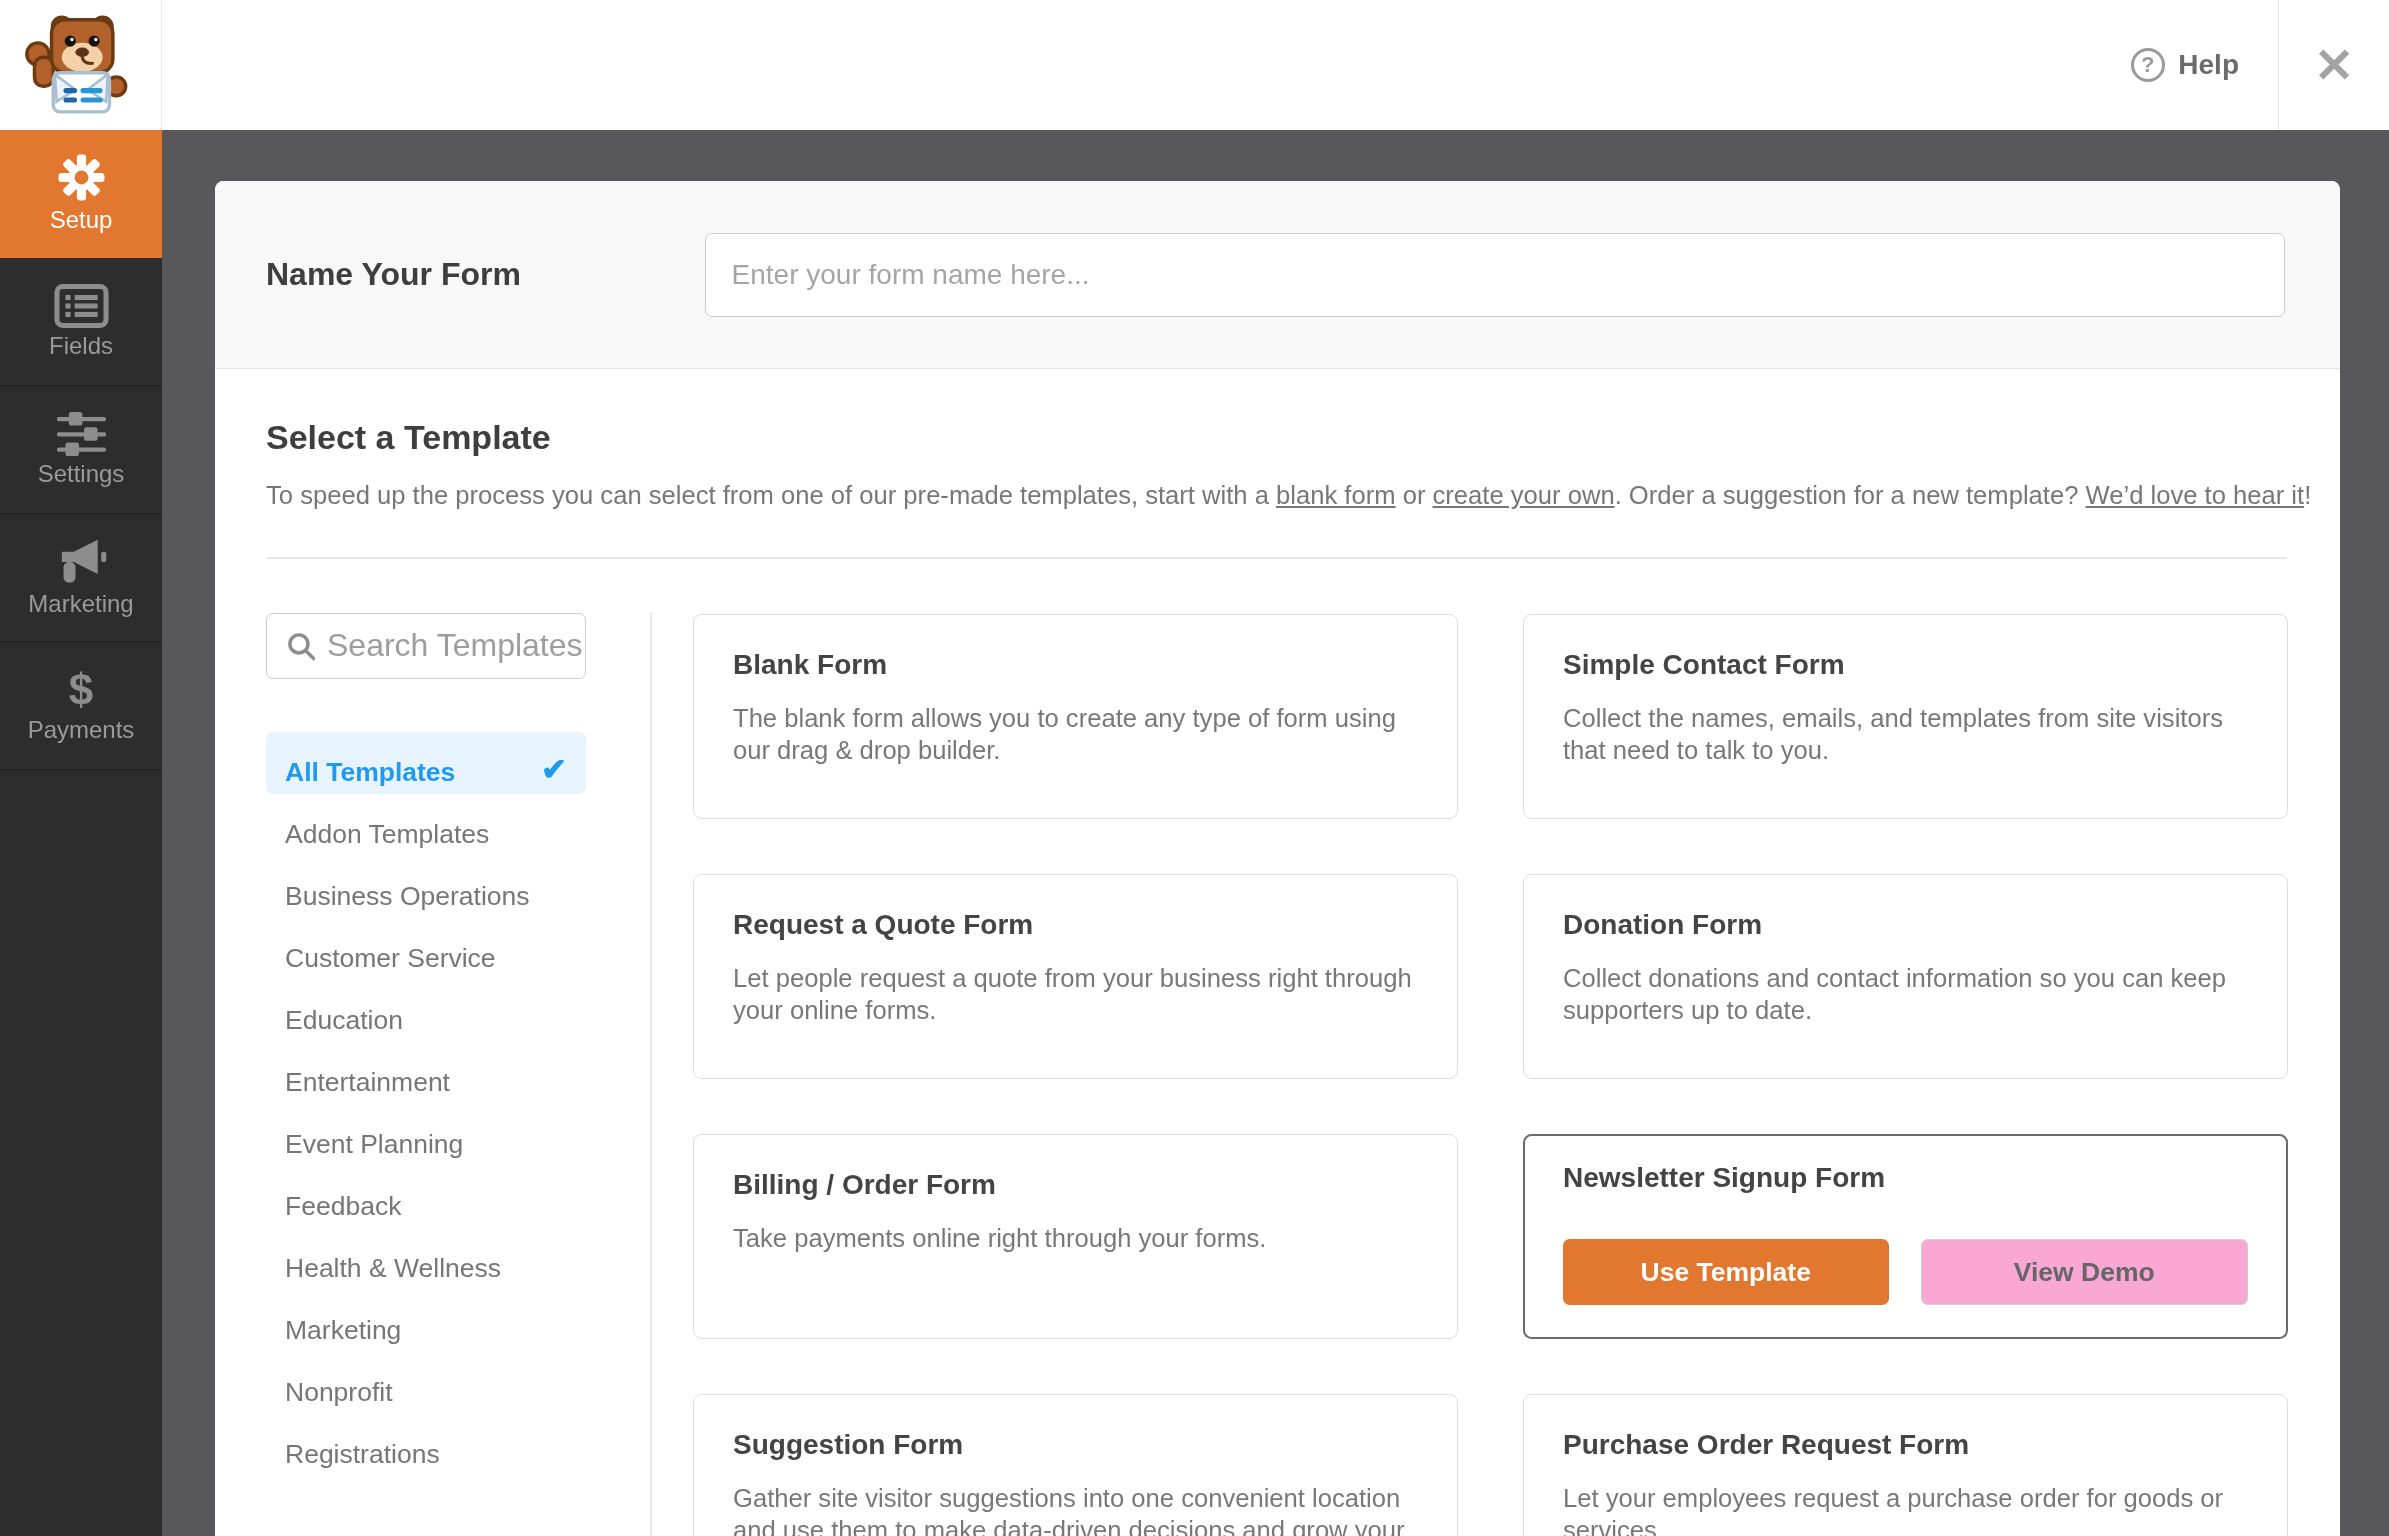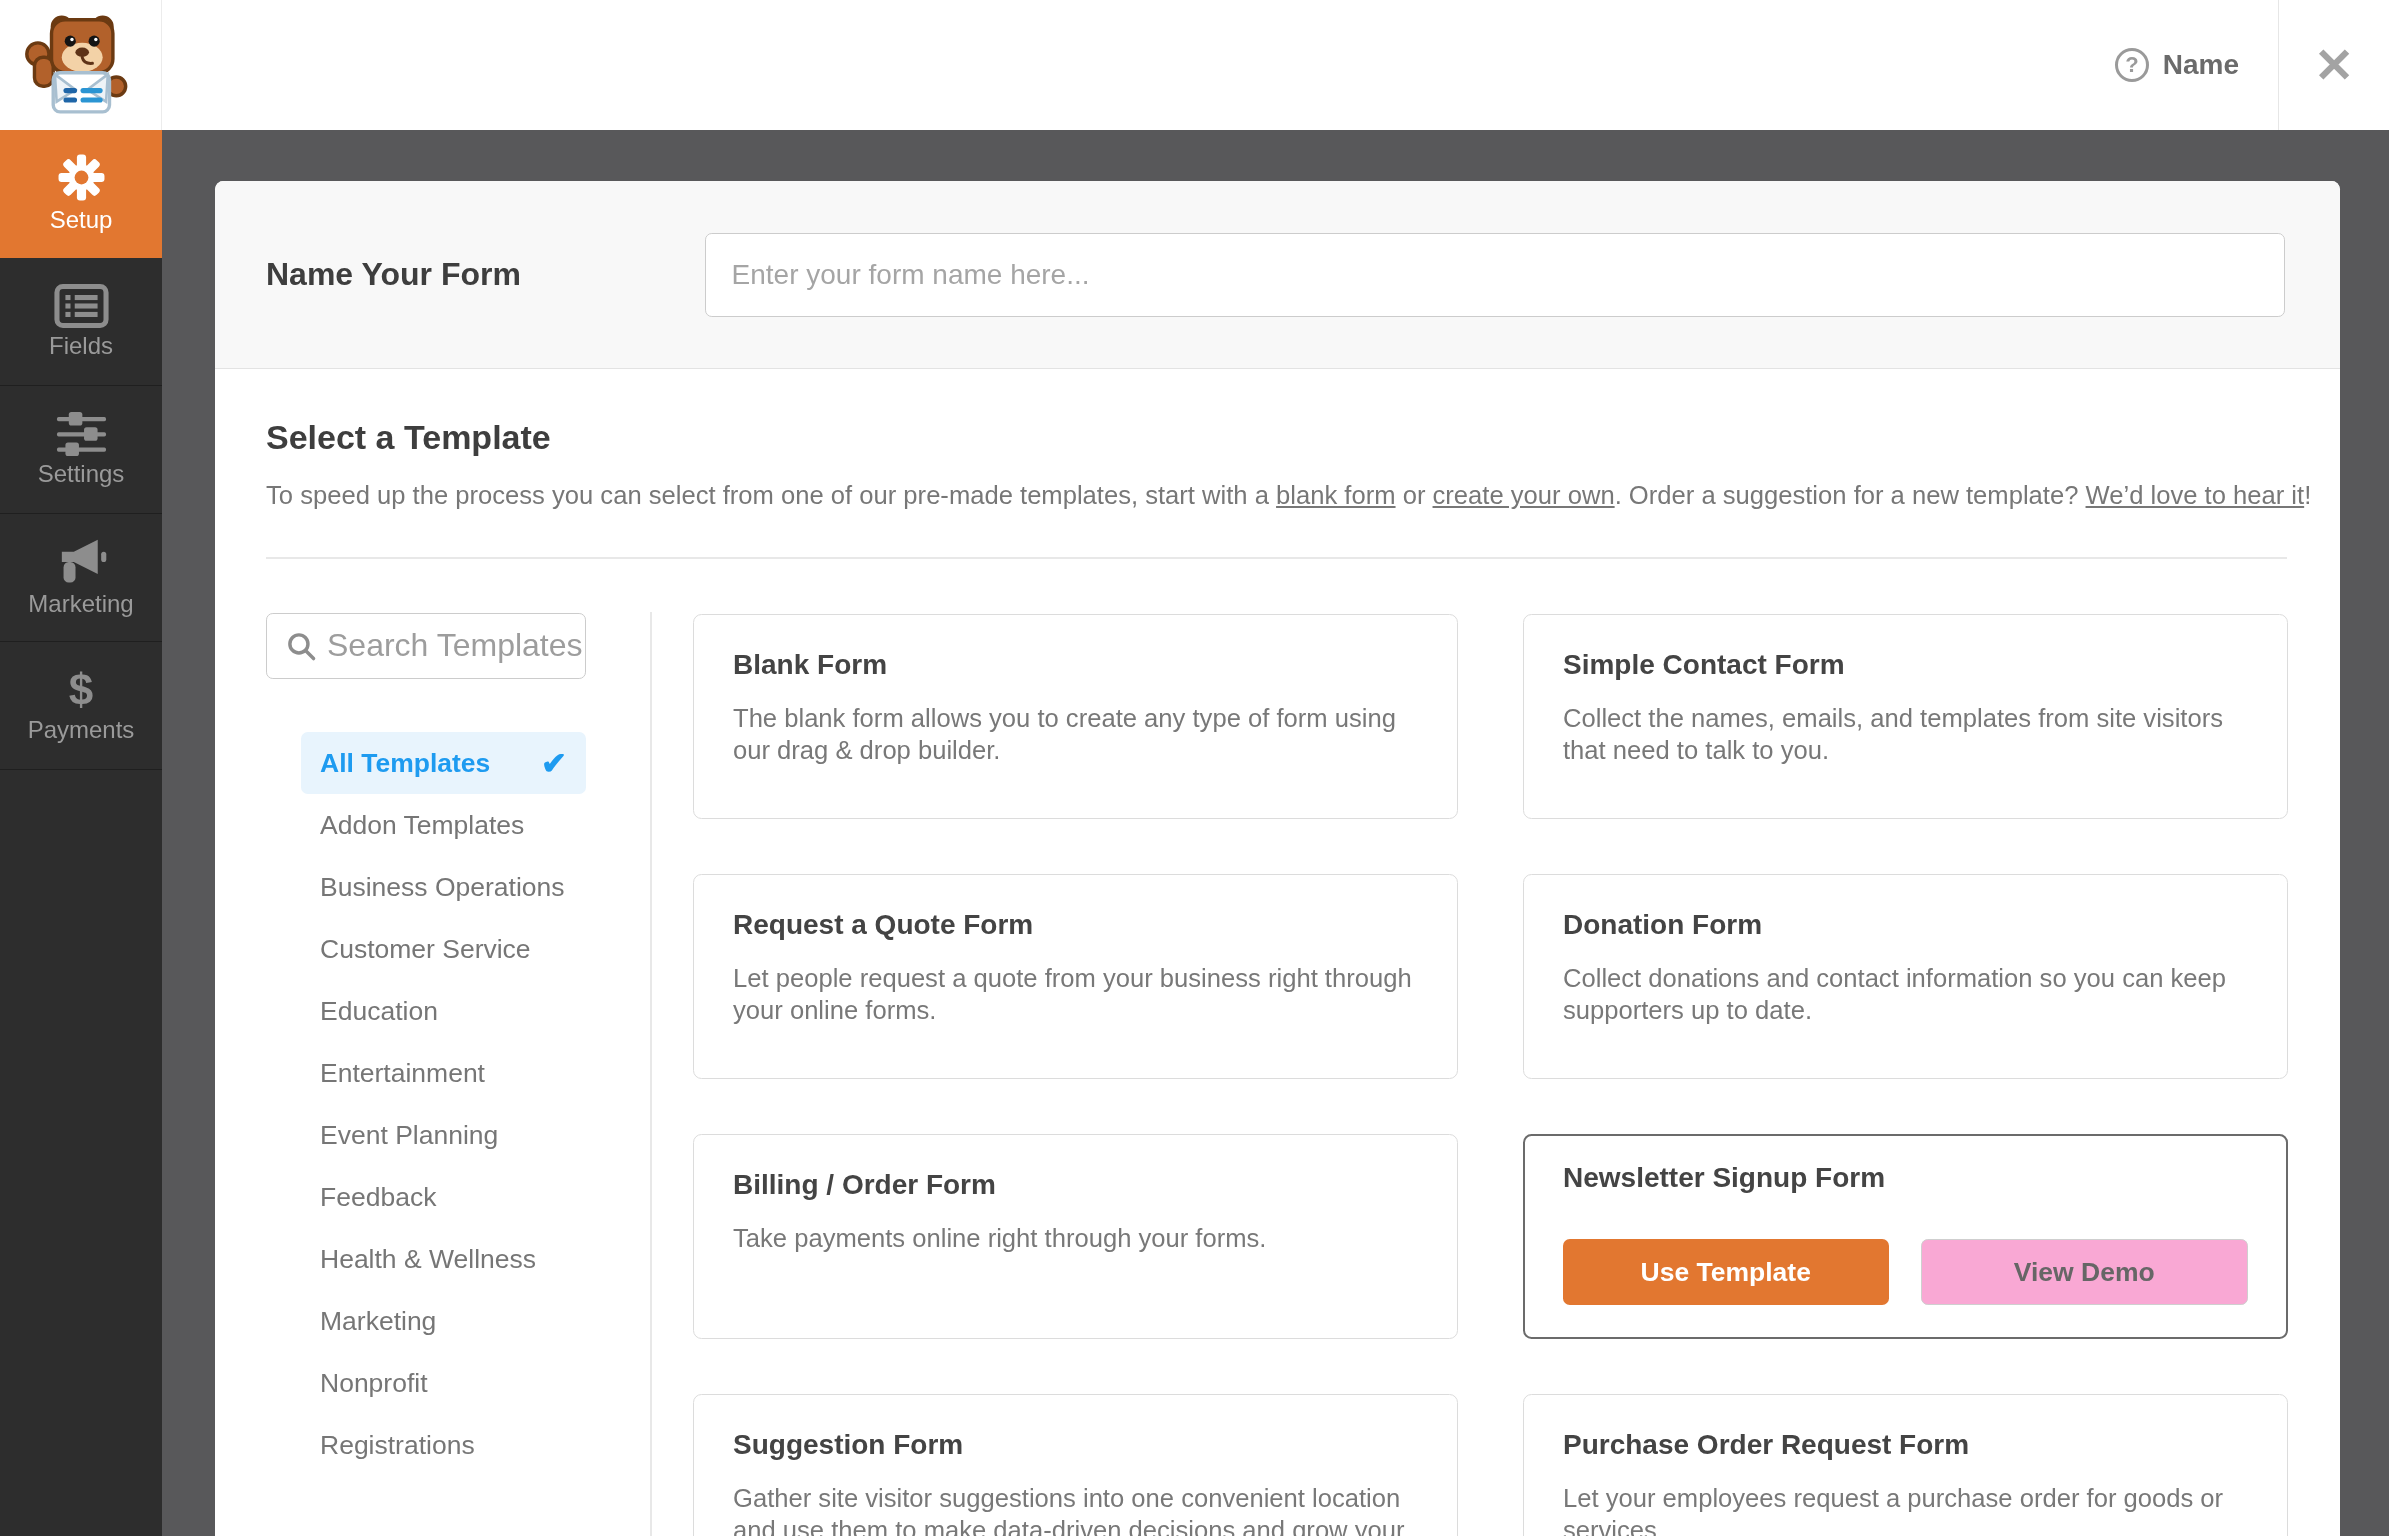--- a/index.html
+++ b/index.html
@@ -39,21 +39,21 @@
   .intro-divider { position:absolute; left:51px; top:376px; width:2021px; height:1.7px; background:#e8e8e8; }
   .col-divider { position:absolute; left:435px; top:431px; width:1.7px; height:969px; background:#e8e8e8; }
 
   
   .search-wrap { position:absolute; left:51px; top:432px; width:320px; height:66px; border:1.7px solid #cccccc; border-radius:6.8px; background:#fff; }
   .search-wrap svg { position:absolute; left:19px; top:17px; }
   .search-input { position:absolute; left:60px; top:1.7px; width:256px; height:59px; border:none; outline:none; font-size:32px; color:#555; background:transparent; font-family:"Liberation Sans", sans-serif; }
   .search-input::placeholder { color:#9d9d9d; }
 
   .cat-list { position:absolute; left:51px; top:551px; width:320px; }
-  .cat-item { height:62px; display:flex; align-items:center; padding:12px 19px; font-size:26.5px; color:#767676; border-radius:6.8px; cursor:pointer;margin-left:35px; }
+  .cat-item { height:62px; display:flex; align-items:flex-end; padding:6px 19px; font-size:26.5px; color:#767676; border-radius:6.8px; cursor:pointer; }
   .cat-item.selected { background:#e8f4fd; color:#1e9bf0; font-weight:700; justify-content:space-between; }
   .cat-item .check { color:#1e9bf0; font-size:31px; font-weight:700; }
 
   
   .grid { position:absolute; left:478px; top:433px; width:1596px; display:grid; grid-template-columns:765px 765px; gap:55px 65px; }
   .card { height:205px; background:#fff; border:1.7px solid #dcdcdc; border-radius:8.5px; padding:32px 39px; cursor:pointer; }
   .card h3 { font-size:28px; font-weight:700; color:#444444; line-height:36px; }
   .card p { margin-top:19px; font-size:25.6px; color:#787878; line-height:32px; }
   .card.hovered { border:2.6px solid #6b6b6b; padding:24px 38px; }
   .card-actions { margin-top:43px; display:flex; gap:32px; }
@@ -92,21 +92,21 @@
         <path d="M98 72 L74 90 L96 104 Z" fill="#eef3f7" stroke="#a8bfd0" stroke-width="3"></path>
         <rect x="46" y="88" width="16" height="6" rx="3" fill="#1f66a8"></rect>
         <rect x="66" y="88" width="26" height="6" rx="3" fill="#2b95d3"></rect>
         <rect x="46" y="99" width="16" height="6" rx="3" fill="#1f66a8"></rect>
         <rect x="66" y="99" width="26" height="6" rx="3" fill="#2b95d3"></rect>
       </svg>
     </div>
 
     <div class="help-group">
       <span class="help-badge">?</span>
-      <span class="help-label">Name</span>
+      <span class="help-label">Help</span>
     </div>
     <div class="topbar-divider"></div>
     <button class="close-btn">
       <span>✕</span>
     </button>
   </header>
 
   <nav class="sidebar">
 
     <div class="side-item active">

